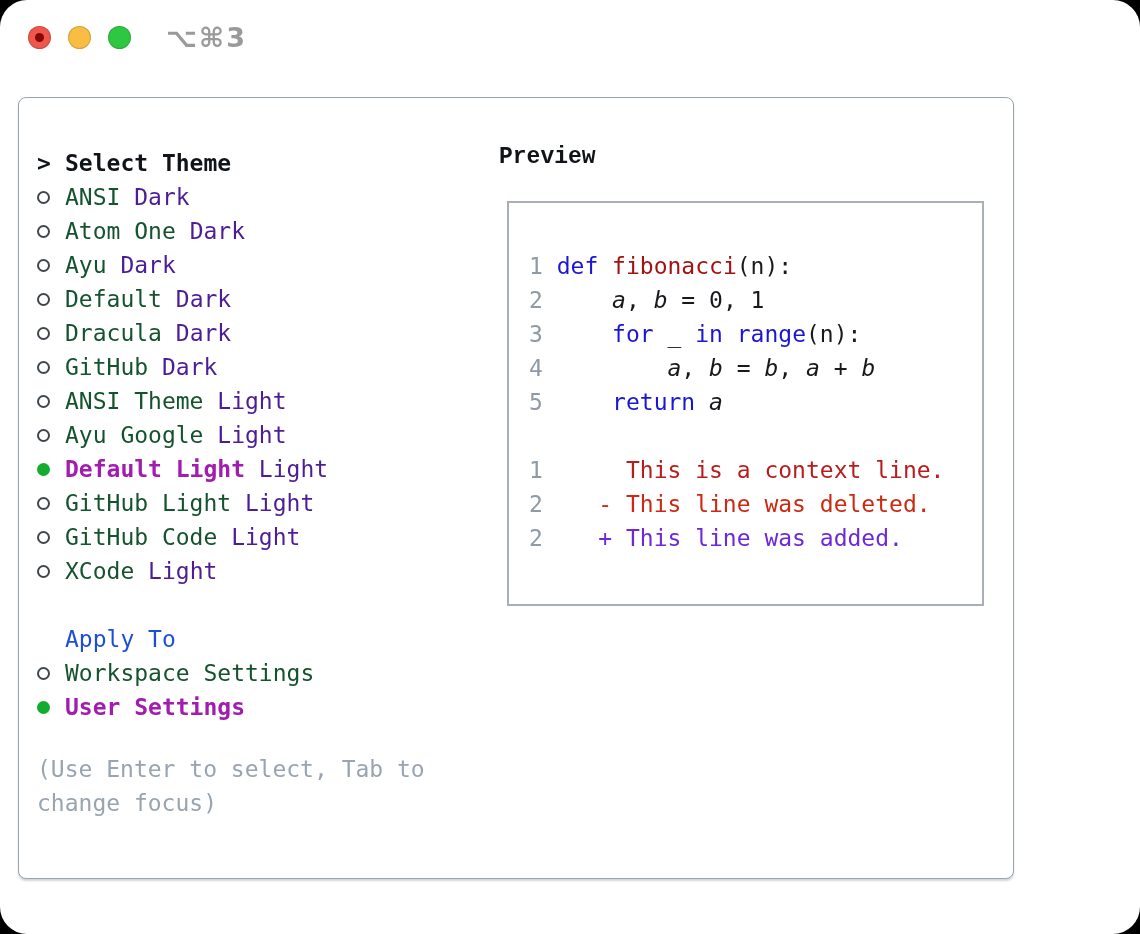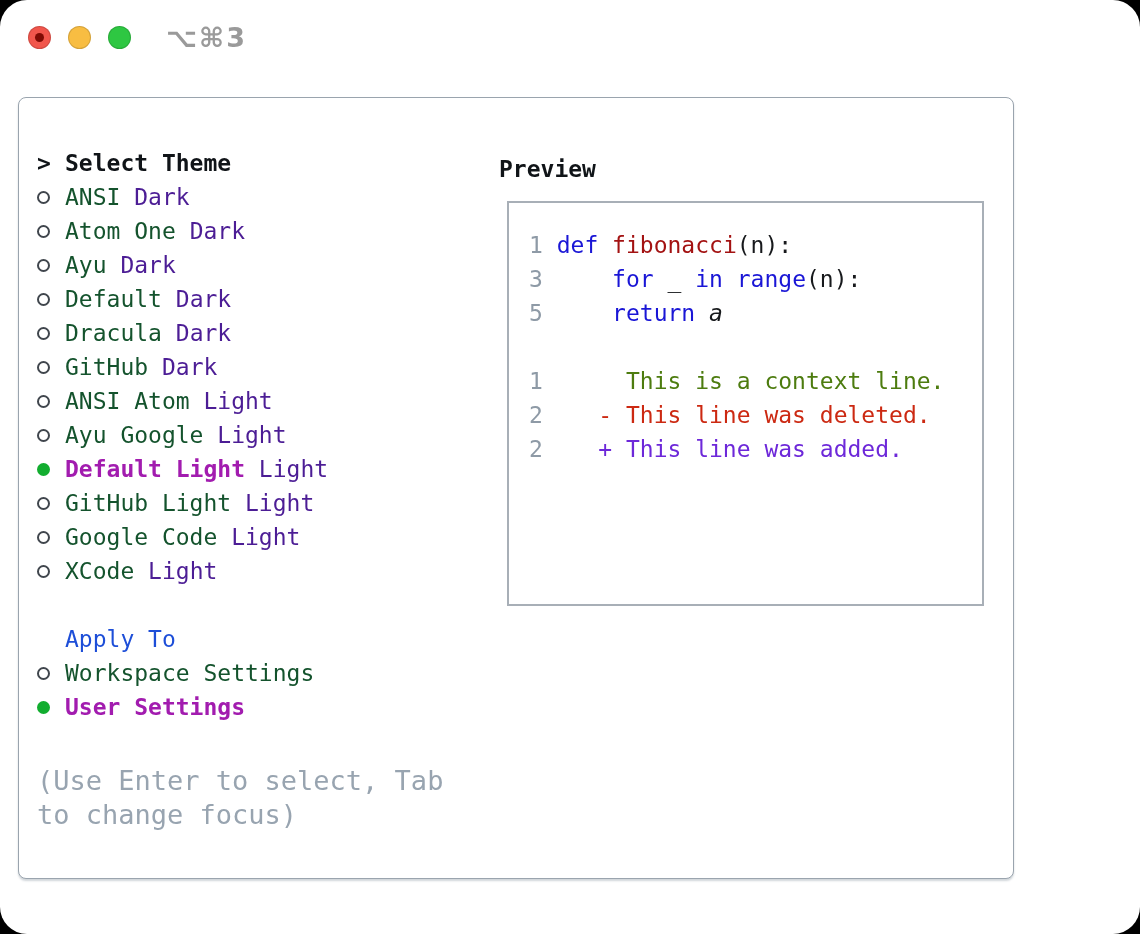--- a/index.html
+++ b/index.html
@@ -32,33 +32,33 @@
   .prompt{font-weight:bold;color:#101418;line-height:34px;}
   .dot{display:inline-block;width:13px;height:13px;border-radius:50%;}
   .dot-hollow{border:2px solid #40464d;background:transparent;}
   .dot-filled{background:#12ad2f;}
   .hdr{font-weight:bold;color:#101418;text-align:center;}
   .hdr2{color:#1d4ed8;}
   .name{color:#14532d;}
   .sel{color:#a21caf;font-weight:bold;}
   .suffix{color:#4c1d95;margin-left:1ch;}
   .spacer34{height:34px;}
-  .hint{width:430px;font-size:27px;line-height:34px;color:#98a4b0;margin-top:40px;white-space:normal;}
+  .hint{width:430px;font-size:23px;line-height:34px;color:#98a4b0;margin-top:28px;white-space:normal;}
   
-  .preview-title{position:absolute;left:480px;top:54px;height:34px;line-height:34px;font-size:23px;font-weight:bold;color:#101418;}
+  .preview-title{position:absolute;left:480px;top:42px;height:34px;line-height:34px;font-size:23px;font-weight:bold;color:#101418;font-family:Liberation Mono, monospace;}
   .code-box{
     position:absolute;left:488px;top:103px;width:477px;height:405px;
-    border:2px solid #a8afb7;background:#fff;padding:25px 0 0 20px;overflow:hidden;
+    border:2px solid #a8afb7;background:#fff;padding:46px 0 0 20px;overflow:hidden;
   }
   .cline{height:34px;line-height:34px;font-size:23px;white-space:pre;color:#17191c;}
   .num{color:#8e9aa6;}
   .kw{color:#1a16d6;}
   .fn{color:#a31212;}
   .var{font-style:italic;}
-  .ctx{color:#4d7c0f;}
+  .ctx{color:#b91c1c;}
   .del{color:#cc2912;}
   .add{color:#6d28d9;}
 </style>
 </head>
 <body>
 
 <div class="window">
 
   <div class="traffic">
     <div class="tl tl-red">
@@ -77,25 +77,25 @@
         <span class="hdr">Select Theme</span>
       </div>
 
       <div id="theme-list">
           <div class="row"><span class="marker"><span class="dot dot-hollow"></span></span><span class="name">ANSI</span><span class="suffix">Dark</span></div>
           <div class="row"><span class="marker"><span class="dot dot-hollow"></span></span><span class="name">Atom One</span><span class="suffix">Dark</span></div>
           <div class="row"><span class="marker"><span class="dot dot-hollow"></span></span><span class="name">Ayu</span><span class="suffix">Dark</span></div>
           <div class="row"><span class="marker"><span class="dot dot-hollow"></span></span><span class="name">Default</span><span class="suffix">Dark</span></div>
           <div class="row"><span class="marker"><span class="dot dot-hollow"></span></span><span class="name">Dracula</span><span class="suffix">Dark</span></div>
           <div class="row"><span class="marker"><span class="dot dot-hollow"></span></span><span class="name">GitHub</span><span class="suffix">Dark</span></div>
-          <div class="row"><span class="marker"><span class="dot dot-hollow"></span></span><span class="name">ANSI Atom</span><span class="suffix">Light</span></div>
+          <div class="row"><span class="marker"><span class="dot dot-hollow"></span></span><span class="name">ANSI Theme</span><span class="suffix">Light</span></div>
           <div class="row"><span class="marker"><span class="dot dot-hollow"></span></span><span class="name">Ayu Google</span><span class="suffix">Light</span></div>
           <div class="row"><span class="marker"><span class="dot dot-filled"></span></span><span class="sel">Default Light</span><span class="suffix">Light</span></div>
           <div class="row"><span class="marker"><span class="dot dot-hollow"></span></span><span class="name">GitHub Light</span><span class="suffix">Light</span></div>
-          <div class="row"><span class="marker"><span class="dot dot-hollow"></span></span><span class="name">Google Code</span><span class="suffix">Light</span></div>
+          <div class="row"><span class="marker"><span class="dot dot-hollow"></span></span><span class="name">GitHub Code</span><span class="suffix">Light</span></div>
           <div class="row"><span class="marker"><span class="dot dot-hollow"></span></span><span class="name">XCode</span><span class="suffix">Light</span></div>
         </div>
 
       <div class="spacer34"></div>
 
       <div class="row">
         <span class="marker"></span>
         <span class="hdr2">Apply To</span>
       </div>
 
@@ -105,21 +105,23 @@
         </div>
 
       <div class="hint">(Use Enter to select, Tab to change focus)</div>
     </div>
 
     <div class="preview-title">Preview</div>
 
     <div class="code-box">
       <div id="code-lines">
           <div class="cline"><span class="num">1 </span><span class="kw">def</span><span> </span><span class="fn">fibonacci</span><span>(n):</span></div>
+          <div class="cline"><span class="num">2 </span><span>    </span><span class="var">a</span><span>, </span><span class="var">b</span><span> = 0, 1</span></div>
           <div class="cline"><span class="num">3 </span><span>    </span><span class="kw">for</span><span> _ </span><span class="kw">in</span><span> </span><span class="kw">range</span><span>(n):</span></div>
+          <div class="cline"><span class="num">4 </span><span>        </span><span class="var">a</span><span>, </span><span class="var">b</span><span> = </span><span class="var">b</span><span>, </span><span class="var">a</span><span> + </span><span class="var">b</span></div>
           <div class="cline"><span class="num">5 </span><span>    </span><span class="kw">return</span><span> </span><span class="var">a</span></div>
         </div>
       <div class="spacer34"></div>
       <div id="diff-lines">
           <div class="cline"><span class="num">1</span><span class="ctx">      This is a context line.</span></div>
           <div class="cline"><span class="num">2</span><span>    </span><span class="del">- This line was deleted.</span></div>
           <div class="cline"><span class="num">2</span><span>    </span><span class="add">+ This line was added.</span></div>
         </div>
     </div>
 

